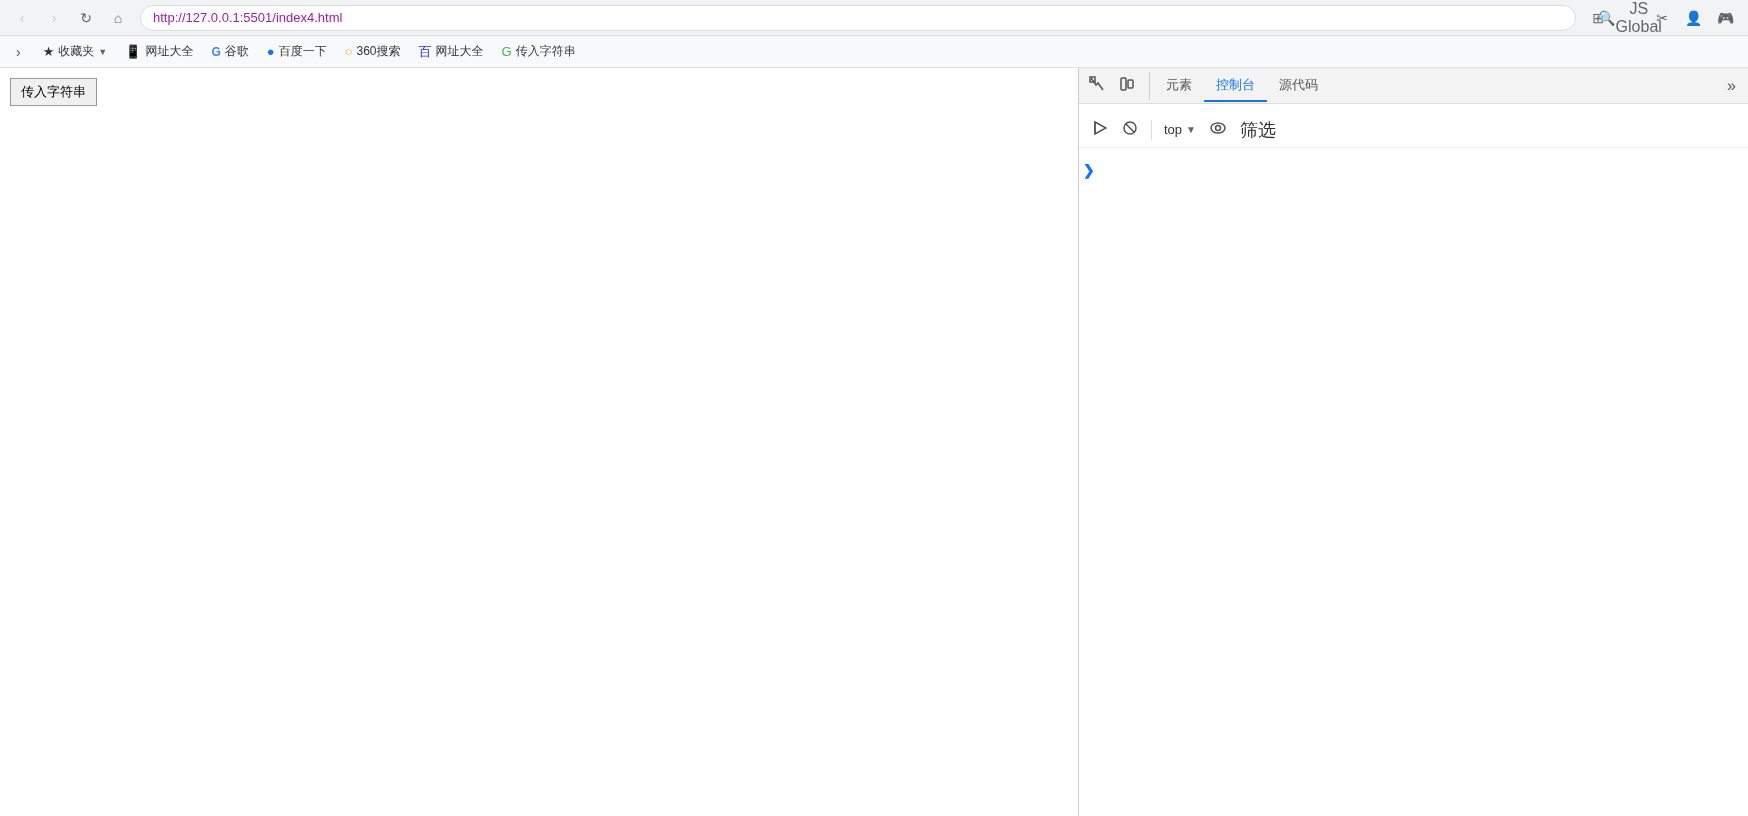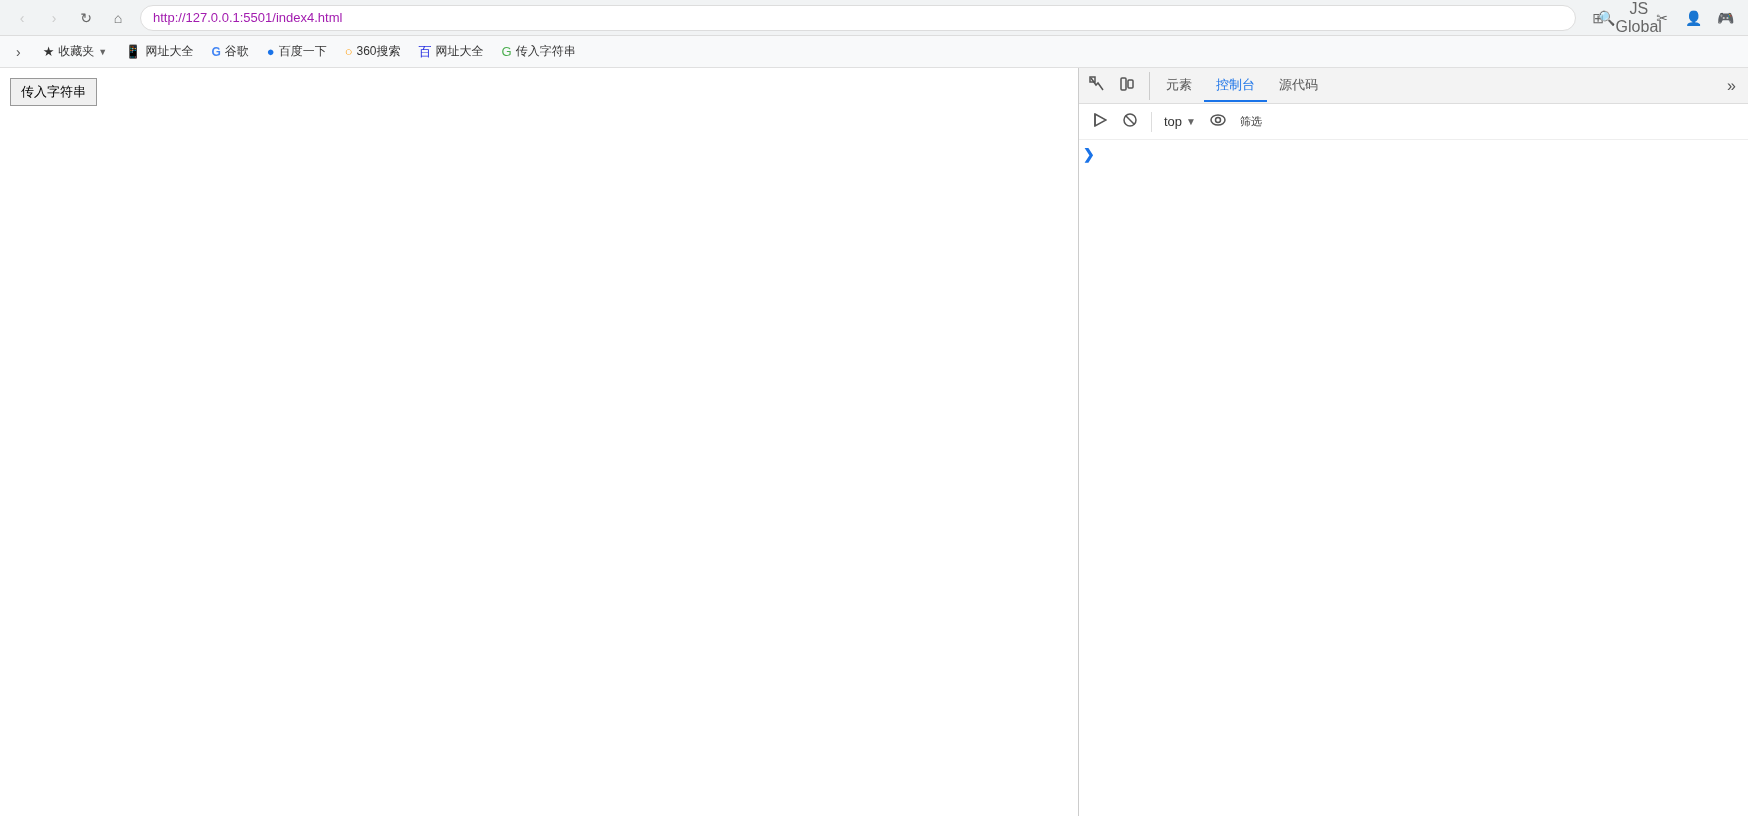--- a/index.html
+++ b/index.html
@@ -152,20 +152,21 @@
     }
 
     
     .devtools-panel {
       width: 670px;
       border-left: 1px solid #ccc;
       background: #fff;
       display: flex;
       flex-direction: column;
       font-family: 'Microsoft YaHei', Consolas, Arial, sans-serif;
+      gap: 8px;
     }
 
     
     .devtools-tabs {
       display: flex;
       align-items: center;
       height: 36px;
       border-bottom: 1px solid #ddd;
       background: #f3f3f3;
       padding: 0 4px;
@@ -450,21 +451,21 @@
 
       <button class="console-eye-btn" title="Live expressions">
         <span>
           <svg width="16" height="16" viewBox="0 0 16 16" fill="none">
             <ellipse cx="8" cy="8" rx="7" ry="5" stroke="#555" stroke-width="1.5"></ellipse>
             <circle cx="8" cy="8" r="2.5" stroke="#555" stroke-width="1.5"></circle>
           </svg>
         </span>
       </button>
 
-      <span style="font-size:11px; color:#333; margin-left:4px;">筛选</span>
+      <span style="font-size:18px; color:#333; margin-left:4px;">筛选</span>
     </div>
 
     <div class="console-content">
       <div class="console-chevron">
         <span class="chevron-right">❯</span>
       </div>
     </div>
 
   </div>
 </div>

